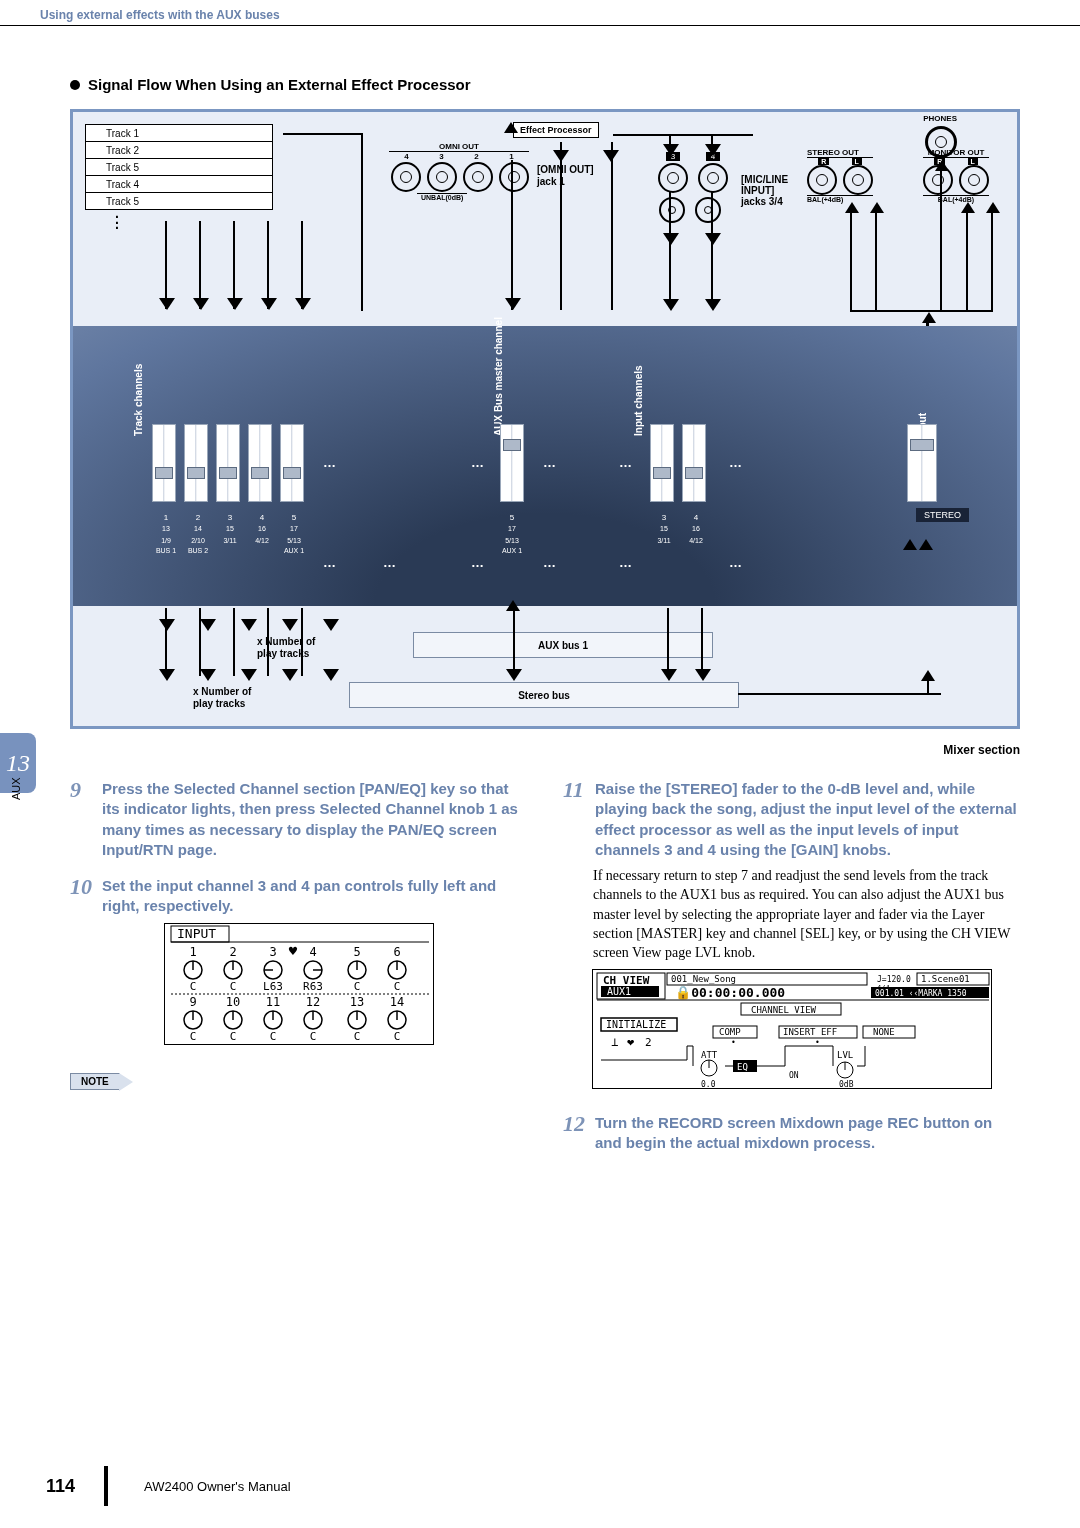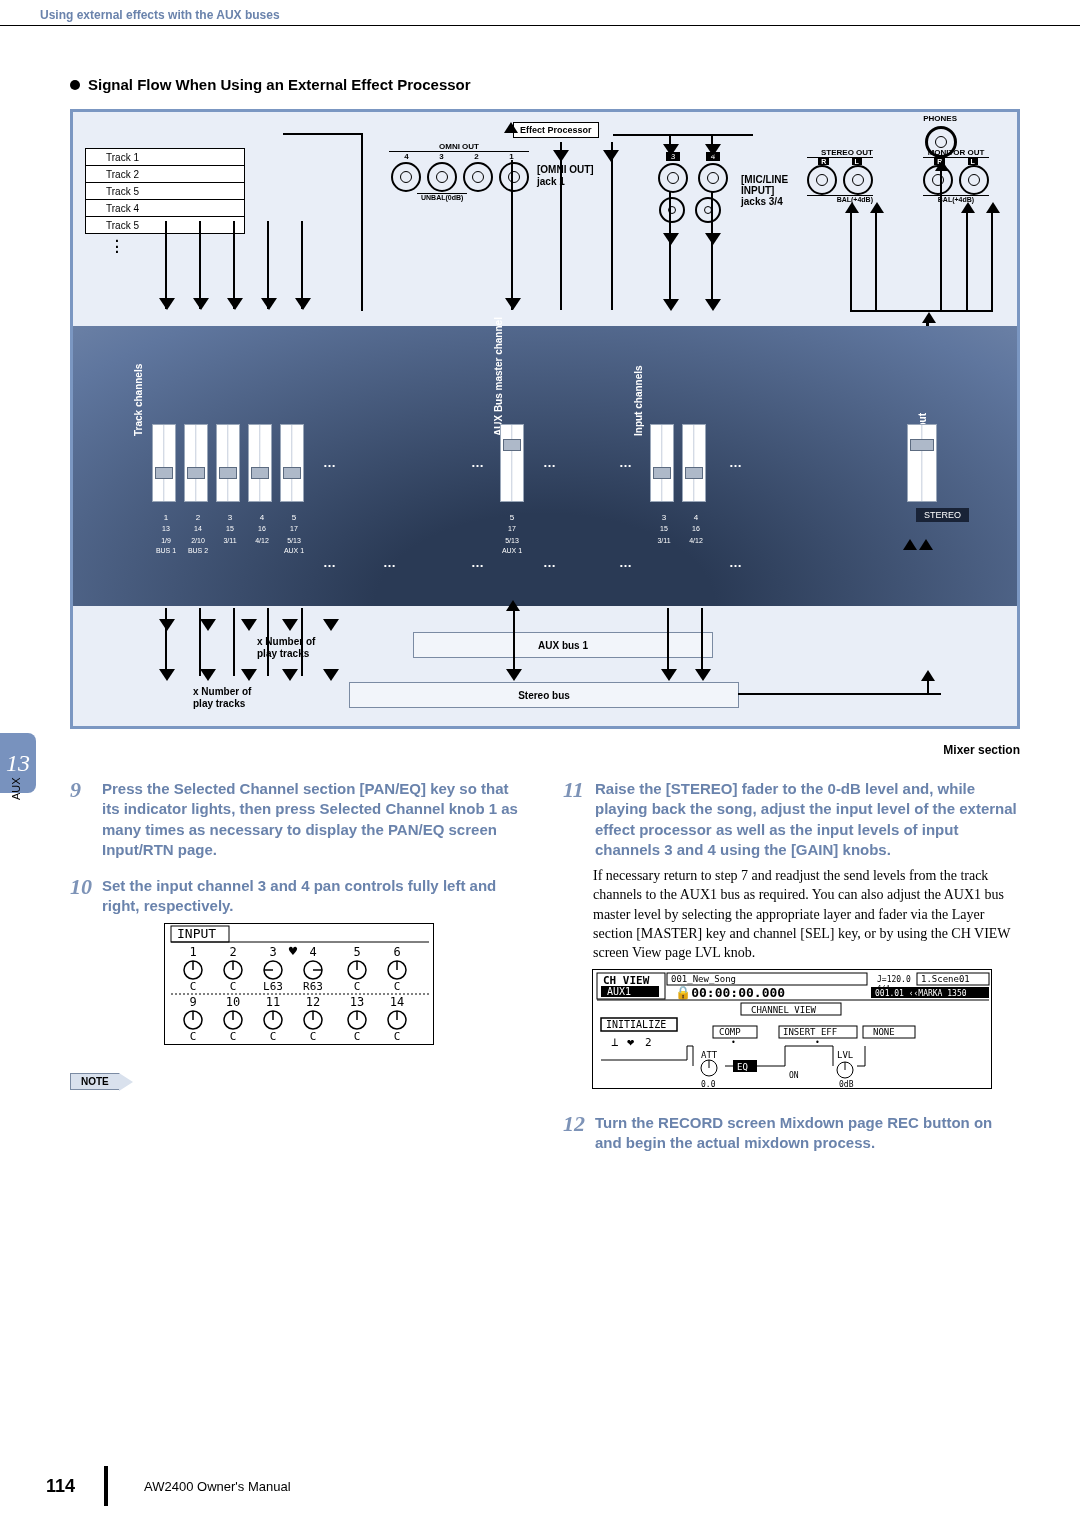--- a/index.html
+++ b/index.html
@@ -3,21 +3,21 @@
 <meta charset="utf-8">
 <style>
   * { margin: 0; padding: 0; box-sizing: border-box; }
   body { font-family: "Helvetica Neue", Arial, sans-serif; font-size: 12px; width: 1080px; height: 1528px; background: #fff; color: #000; position: relative; }
   .top-bar { height: 26px; border-bottom: 1px solid #000; display: flex; align-items: end; padding: 0 40px 3px 40px; }
   .top-bar-title { color: #6a83ac; font-size: 12px; font-weight: bold; }
   .content { padding: 50px 60px 0 70px; }
   .bullet-title { font-weight: bold; font-size: 15px; display: flex; align-items: center; gap: 8px; margin-bottom: 16px; }
   .bullet-title .dot { width: 10px; height: 10px; background: #000; border-radius: 50%; }
   .diagram { border: 3px solid #7b97c2; background: #e9eef7; height: 620px; position: relative; margin-bottom: 14px; }
-  .tracks-box { position: absolute; left: 12px; top: 12px; width: 160px; margin-top: 24px; }
+  .tracks-box { position: absolute; left: 12px; top: 12px; width: 188px; }
   .track-row { border: 1px solid #000; background: #fff; height: 18px; display: flex; align-items: center; padding-left: 20px; font-size: 10px; margin-bottom: -1px; }
   .vdots { font-size: 14px; line-height: 0.4; margin: 6px 0 0 30px; font-weight: bold; }
   .label-white { background: #fff; border: 1px solid #000; padding: 2px 6px; font-size: 9px; }
   .effect-proc { position: absolute; top: 10px; left: 440px; }
   .mic-line { position: absolute; top: 50px; left: 742px; font-size: 10px; font-weight: bold; }
   .faders { position: absolute; bottom: 120px; left: 0; right: 0; height: 280px; background: radial-gradient(120% 220% at 50% 100%, #2a3a55 15%, #5f769e 55%, #a9b7cd 100%); }
   .channel-group { position: absolute; bottom: 104px; display: flex; gap: 6px; }
   .ch { width: 26px; }
   .fader-pic { width: 24px; height: 78px; background: linear-gradient(90deg,#fff 45%,#cad2df 46%,#fff 55%); border: 1px solid #9aa7b9; margin: auto; position: relative; }
   .fader-cap { position: absolute; top: 42px; left: 2px; width: 18px; height: 12px; background: #aeb9c9; border: 1px solid #5c6b80; }
@@ -143,21 +143,21 @@
     <div style="position:absolute;top:80px;left:638px;width:2px;height:42px;background:#000;"></div>
 
     <div style="position:absolute;top:116px;left:596px;width:2px;height:80px;background:#000;"></div>
     <div style="position:absolute;top:116px;left:638px;width:2px;height:80px;background:#000;"></div>
     <div class="triangle" style="top:187px;left:590px;"></div>
     <div class="triangle" style="top:187px;left:632px;"></div>
 
     <div style="position:absolute;top:2px;right:60px;font-size:8px;font-weight:bold;">PHONES</div>
     <div class="jack" style="position:absolute;top:14px;right:60px;width:32px;height:32px;border-width:3px;"></div>
     <div class="stereo-jacks">
-      <div style="text-align:right;position:absolute;right:128px;top:22px;">
+      <div style="text-align:left;position:absolute;right:128px;top:22px;">
         <div style="font-size:8px;font-weight:bold;border-bottom:1px solid #000;">STEREO OUT</div>
         <div style="display:flex;justify-content:space-around;font-size:7px;font-weight:bold;">
             <span style="background:#000;color:#fff;padding:0 3px;">R</span>
             <span style="background:#000;color:#fff;padding:0 3px;">L</span>
           </div>
         <div class="jack-pair">
             <div class="jack"></div>
             <div class="jack"></div>
           </div>
         <div style="font-size:7px;font-weight:bold;border-top:1px solid #000;">BAL(+4dB)</div>

